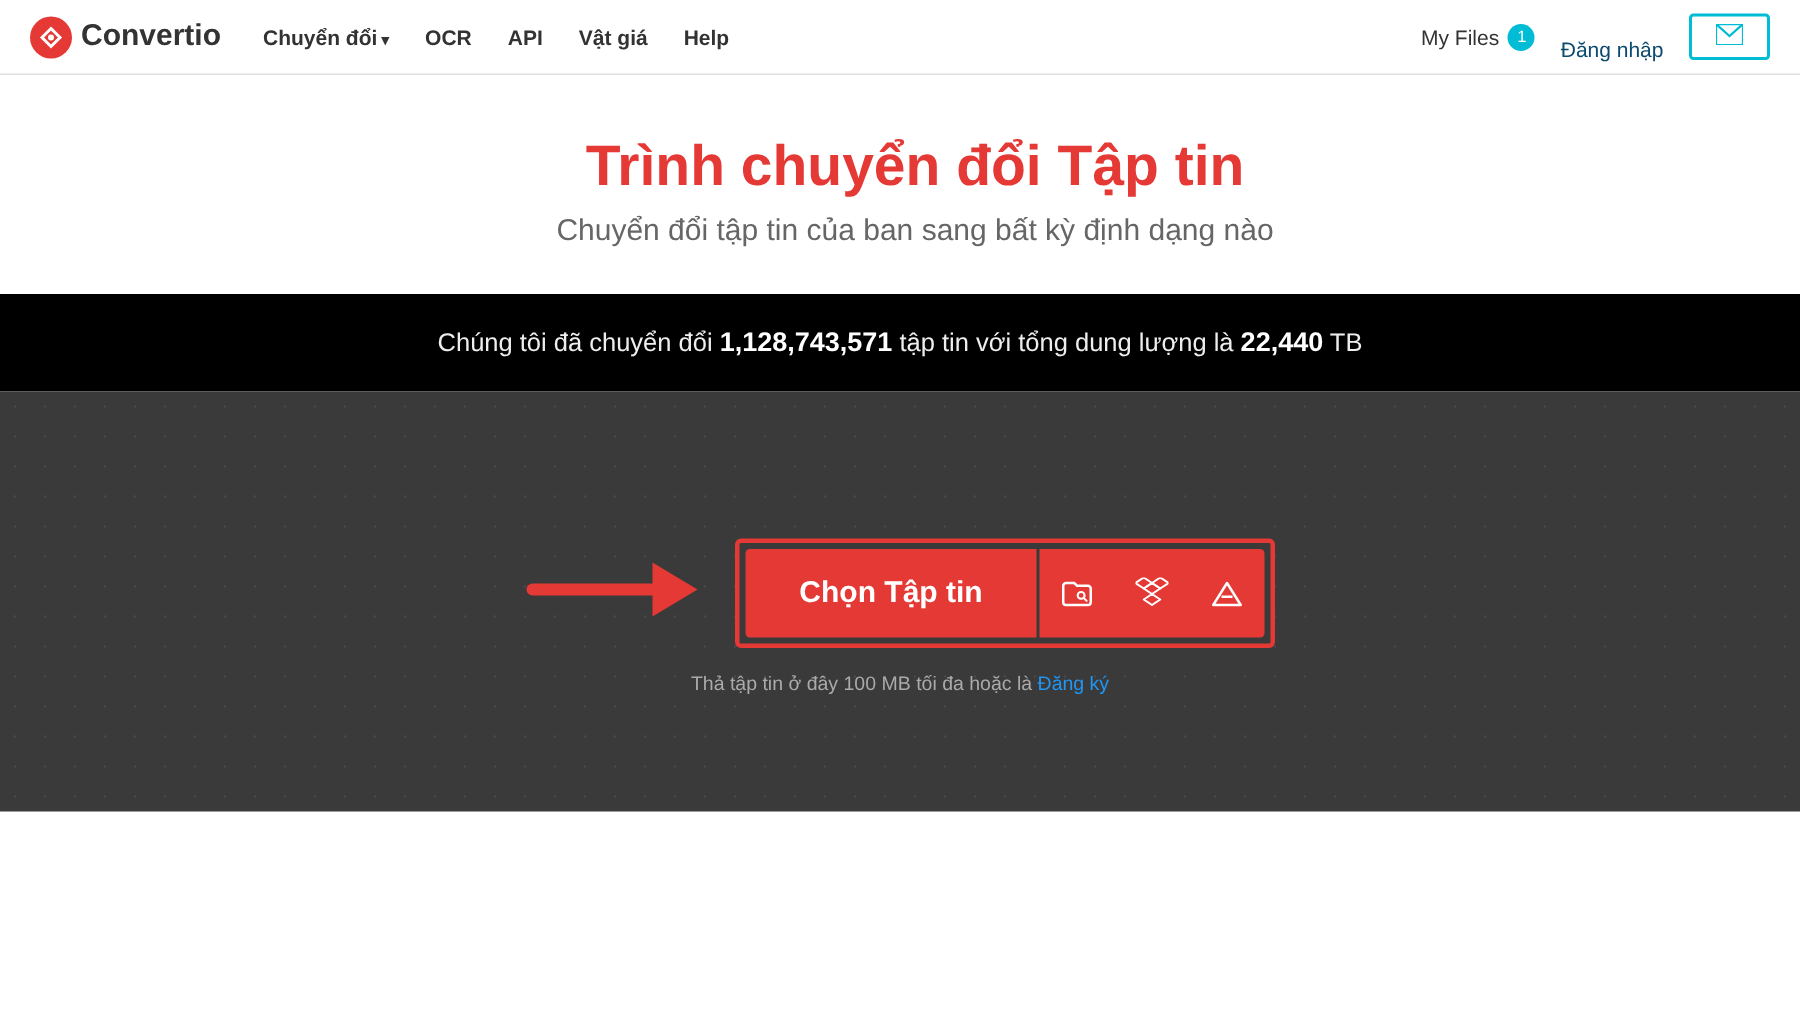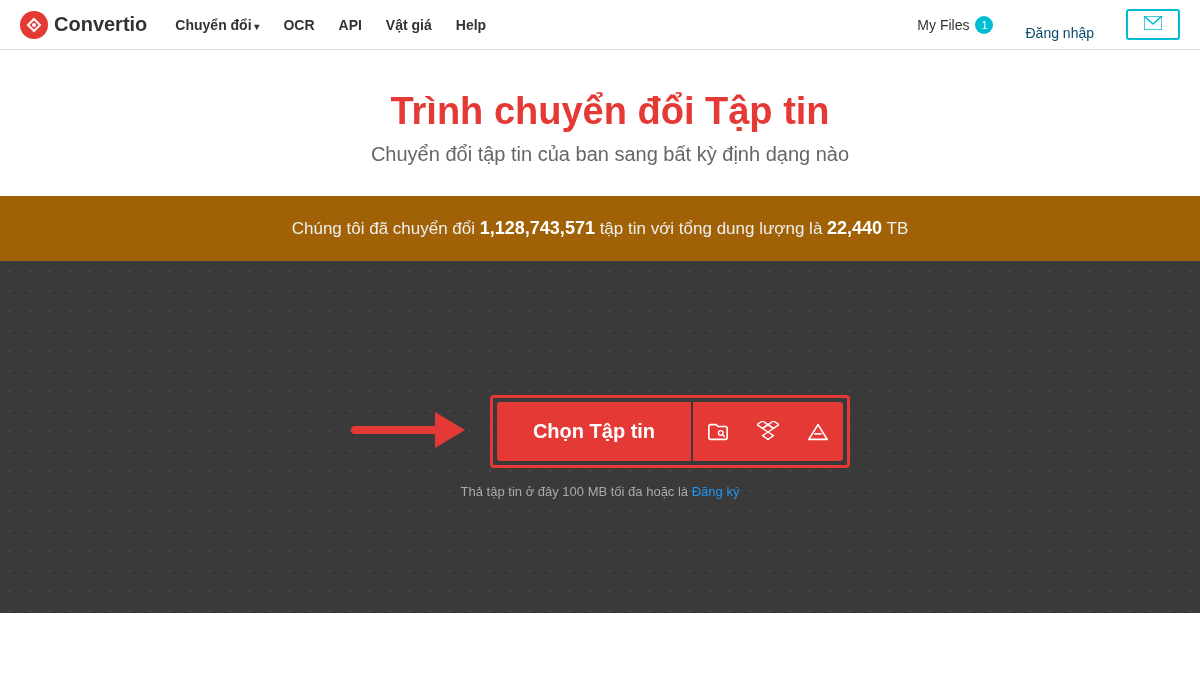--- a/index.html
+++ b/index.html
@@ -55,21 +55,21 @@
       text-decoration: none;
       cursor: pointer;
     }
     .nav-link.with-arrow::after {
       content: ' ▾';
       font-size: 10px;
     }
     .nav-right {
       display: flex;
       align-items: center;
-      gap: 32px;
+      gap: 17px;
       margin-left: auto;
     }
     .my-files-btn {
       display: flex;
       align-items: center;
       gap: 6px;
       font-size: 14px;
       color: #333;
       cursor: pointer;
     }
@@ -113,21 +113,21 @@
       font-weight: bold;
       margin-bottom: 10px;
     }
     .hero-subtitle {
       font-size: 20px;
       color: #666;
     }
 
     
     .stats-section {
-      background: #a16207;
+      background: #000000;
       padding: 22px 40px;
       text-align: center;
     }
     .stats-text {
       font-size: 17px;
       color: #eee;
     }
     .stats-bold {
       font-weight: bold;
       color: #fff;
@@ -138,21 +138,21 @@
     .upload-section {
       background: #3a3a3a;
       background-image: radial-gradient(circle, #4a4a4a 1px, transparent 1px);
       background-size: 20px 20px;
       flex: 1;
       display: flex;
       flex-direction: column;
       align-items: center;
       justify-content: center;
       padding: 50px 20px 30px;
-      height: 352px;
+      height: 280px;
       position: relative;
     }
 
     .upload-row {
       display: flex;
       align-items: center;
       gap: 0;
       position: relative;
     }
 

